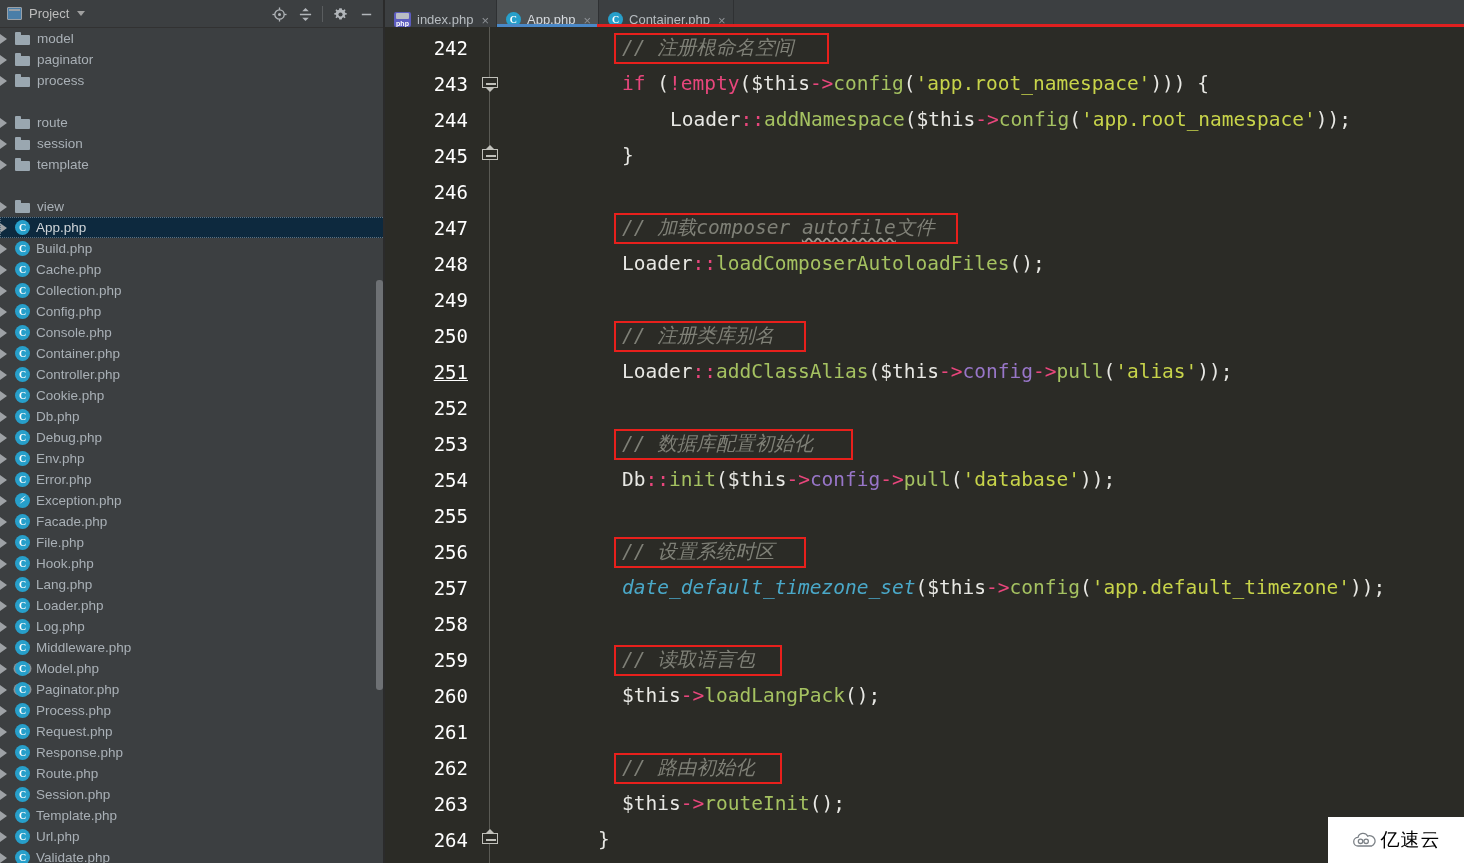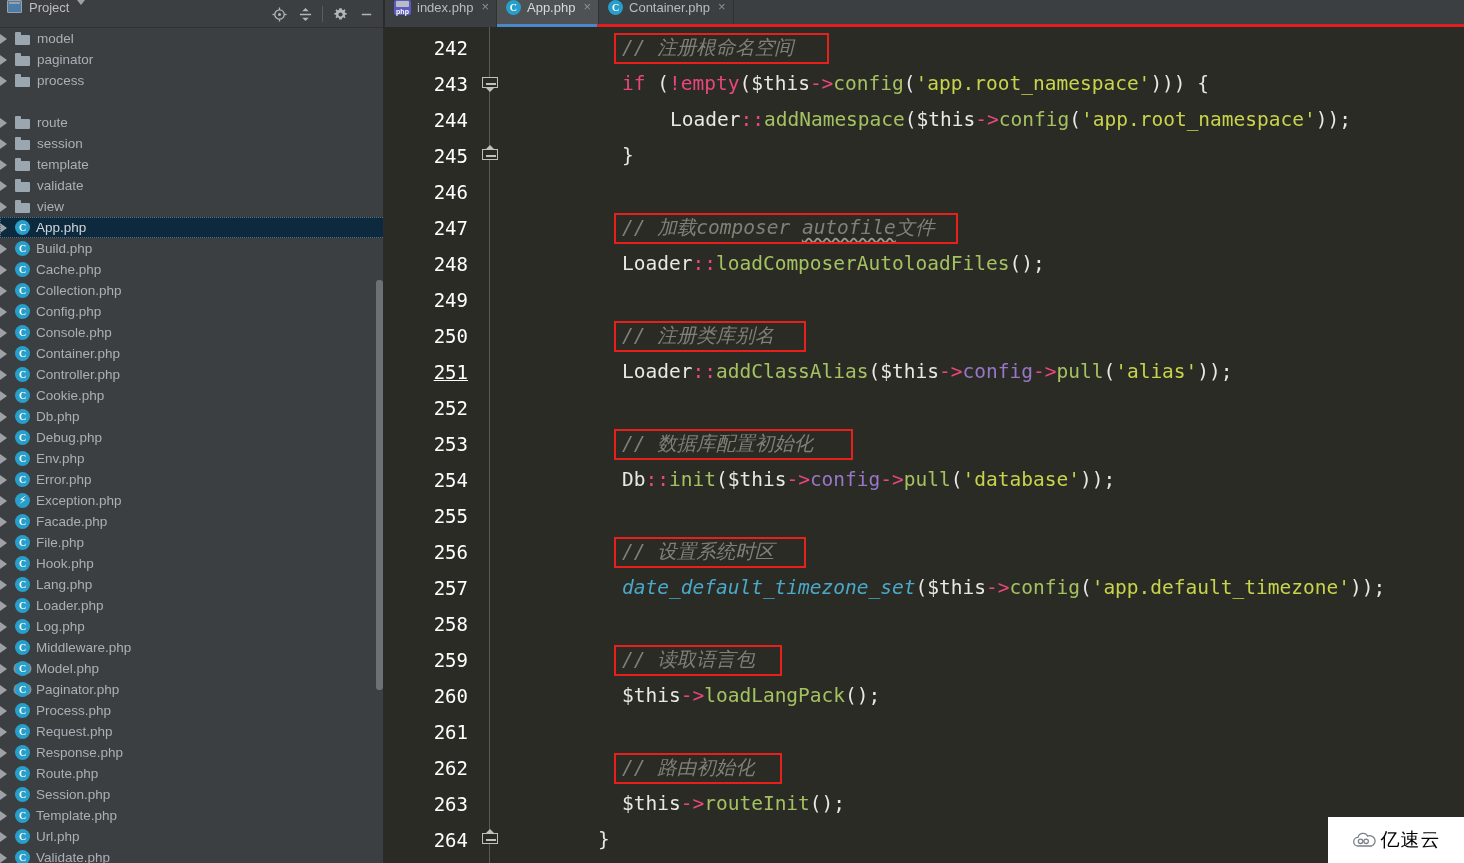--- a/index.html
+++ b/index.html
@@ -15,21 +15,21 @@
   #sidebar {
     position: absolute; left: 0; top: 0;
     width: 385px; height: 863px;
     background: #3c3f41;
     overflow: hidden;
   }
   #sidebar-header {
     position: relative;
     height: 28px;
     background: #3c3f41;
-    display: flex; 
+    display: flex; align-items: center;
     padding-left: 7px;
     border-bottom: 1px solid #323232;
   }
   .proj-icon {
     width: 15px; height: 13px;
     border: 1.5px solid #9aa0a6;
     background: #4a7ea8;
     border-radius: 1px;
     position: relative; flex: 0 0 auto;
   }
@@ -155,22 +155,22 @@
     background: #2b2b26;
   }
   #tabbar {
     position: relative;
     height: 27px;
     background: #3c3f41;
     display: flex; align-items: stretch;
     font-family: "Liberation Sans", sans-serif;
   }
   .tab {
-    display: flex; align-items: flex-start;
-    padding: 0 7px 16px 9px;
+    display: flex; align-items: flex-end;
+    padding: 0 7px 0 9px;
     position: relative;
     border-right: 1px solid #2f3133;
   }
   .tab.active { background: #4e5254; }
   .tab .ficon { margin-right: 6px; }
   .tab .tlabel { color: #b7bcc0; font-size: 13px; }
   .tab.active .tlabel { color: #d6dade; }
   .tab .tclose {
     color: #8d9195; font-size: 13px; margin-left: 8px;
     line-height: 1;
@@ -344,25 +344,20 @@
         </div>
         <div class="row" style="top: 105px; position: absolute; left: 0px; right: 0px;">
           <span class="arrow"></span>
           <span class="ficon folder"></span>
           <span class="label">session</span>
         </div>
         <div class="row" style="top: 126px; position: absolute; left: 0px; right: 0px;">
           <span class="arrow"></span>
           <span class="ficon folder"></span>
           <span class="label">template</span>
-        </div>
-        <div class="row" style="top: 147px; position: absolute; left: 0px; right: 0px;">
-          <span class="arrow"></span>
-          <span class="ficon folder"></span>
-          <span class="label">validate</span>
         </div>
         <div class="row" style="top: 168px; position: absolute; left: 0px; right: 0px;">
           <span class="arrow"></span>
           <span class="ficon folder"></span>
           <span class="label">view</span>
         </div>
         <div class="row selected" style="top: 189px; position: absolute; left: 0px; right: 0px;">
           <span class="arrow"></span>
           <span class="ficon cls">C</span>
           <span class="label">App.php</span>

